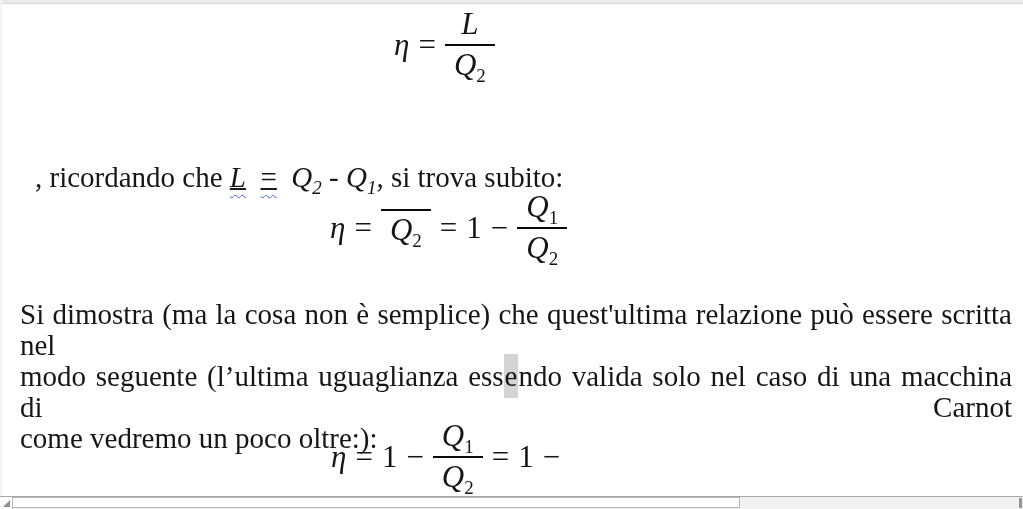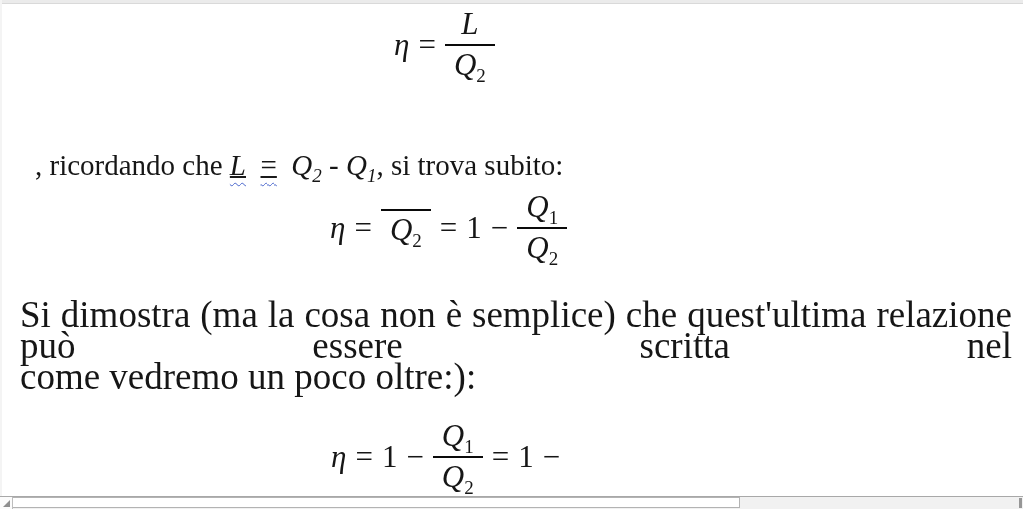--- a/index.html
+++ b/index.html
@@ -19,21 +19,21 @@
   .frac .num,.frac .den{padding:0 9px;line-height:1.12;}
   .frac .fbar{align-self:stretch;height:0;border-top:2px solid #0a0a0a;margin:2px 0 2px;}
   sub{font-size:19px;line-height:0;}
   .formula sub{font-style:normal;}
   .mv{font-style:italic;}
   
   .textline{position:absolute;font-size:29px;white-space:pre;}
   .textline sub{font-size:19px;font-style:italic;}
   .u-solid{text-decoration:underline;text-decoration-color:#1a1a1a;text-decoration-thickness:1.5px;}
   .u-wavy{text-decoration:underline wavy #4a66cc;text-decoration-thickness:1px;text-underline-offset:7px;}
-  .para{position:absolute;left:20px;right:11px;font-size:37px;line-height:31px;}
+  .para{position:absolute;left:20px;right:11px;font-size:29px;line-height:31px;}
   .jline{text-align:justify;text-align-last:justify;}
   .lline{text-align:left;}
   .hl{background:#d4d4d4;padding:6px 1px;}
   
   .hscroll{position:absolute;left:0;right:0;bottom:0;height:12px;background:#f1f1f1;border-top:1px solid #a8a8a8;}
   .hs-btn{position:absolute;left:0;top:0;width:13px;height:12px;background:#fbfbfb;border-right:1px solid #bdbdbd;display:flex;align-items:center;justify-content:center;box-sizing:border-box;}
   .tri-left{width:0;height:0;border-right:7px solid #8f8f8f;border-top:7px solid transparent;}
   .hs-thumb{position:absolute;left:13px;top:0;width:727px;height:11px;background:#ffffff;border:1px solid #b3b3b3;border-left:none;box-sizing:border-box;}
   .hs-corner{position:absolute;right:1px;top:1px;width:3px;height:10px;background:#969696;}
 </style>
@@ -48,21 +48,21 @@
   <div class="formula" style="left:394px;top:7px;">
     <span class="mv">η</span>
     <span class="mo">=</span>
     <span class="frac">
       <span class="num"><span class="mv">L</span></span>
       <span class="fbar"></span>
       <span class="den"><span class="mv">Q</span><sub>2</sub></span>
     </span>
   </div>
 
-  <div class="textline" style="left:6px;top:116px;">
+  <div class="textline" style="left:6px;top:128px;">
     <span>, ricordando che </span><span class="u-solid"><span class="u-wavy mv">L</span></span><span>  </span><span class="u-solid"><span class="u-wavy">=</span></span><span>  </span><span class="mv">Q</span><sub>2</sub><span> - </span><span class="mv">Q</span><sub>1</sub><span>, si trova subito:</span>
   </div>
 
   <div class="formula" style="left:330px;top:190px;">
     <span class="mv">η</span>
     <span class="mo">=</span>
     <span class="frac">
       <span class="fbar"></span>
       <span class="den"><span class="mv">Q</span><sub>2</sub></span>
     </span>
@@ -71,20 +71,21 @@
     <span class="mo">−</span>
     <span class="frac">
       <span class="num"><span class="mv">Q</span><sub>1</sub></span>
       <span class="fbar"></span>
       <span class="den"><span class="mv">Q</span><sub>2</sub></span>
     </span>
   </div>
 
   <div class="para" style="top:299px;">
     <div class="jline">Si dimostra (ma la cosa non è semplice) che quest'ultima relazione può essere scritta nel</div>
+    <div class="jline"><span>modo seguente (l’ultima uguaglianza ess</span><span class="hl">e</span><span>ndo valida solo nel caso di una macchina di Carnot</span></div>
     <div class="lline">come vedremo un poco oltre:):</div>
   </div>
 
   <div class="formula" style="left:331px;top:419px;">
     <span class="mv">η</span>
     <span class="mo">=</span>
     <span class="mn">1</span>
     <span class="mo">−</span>
     <span class="frac">
       <span class="num"><span class="mv">Q</span><sub>1</sub></span>

